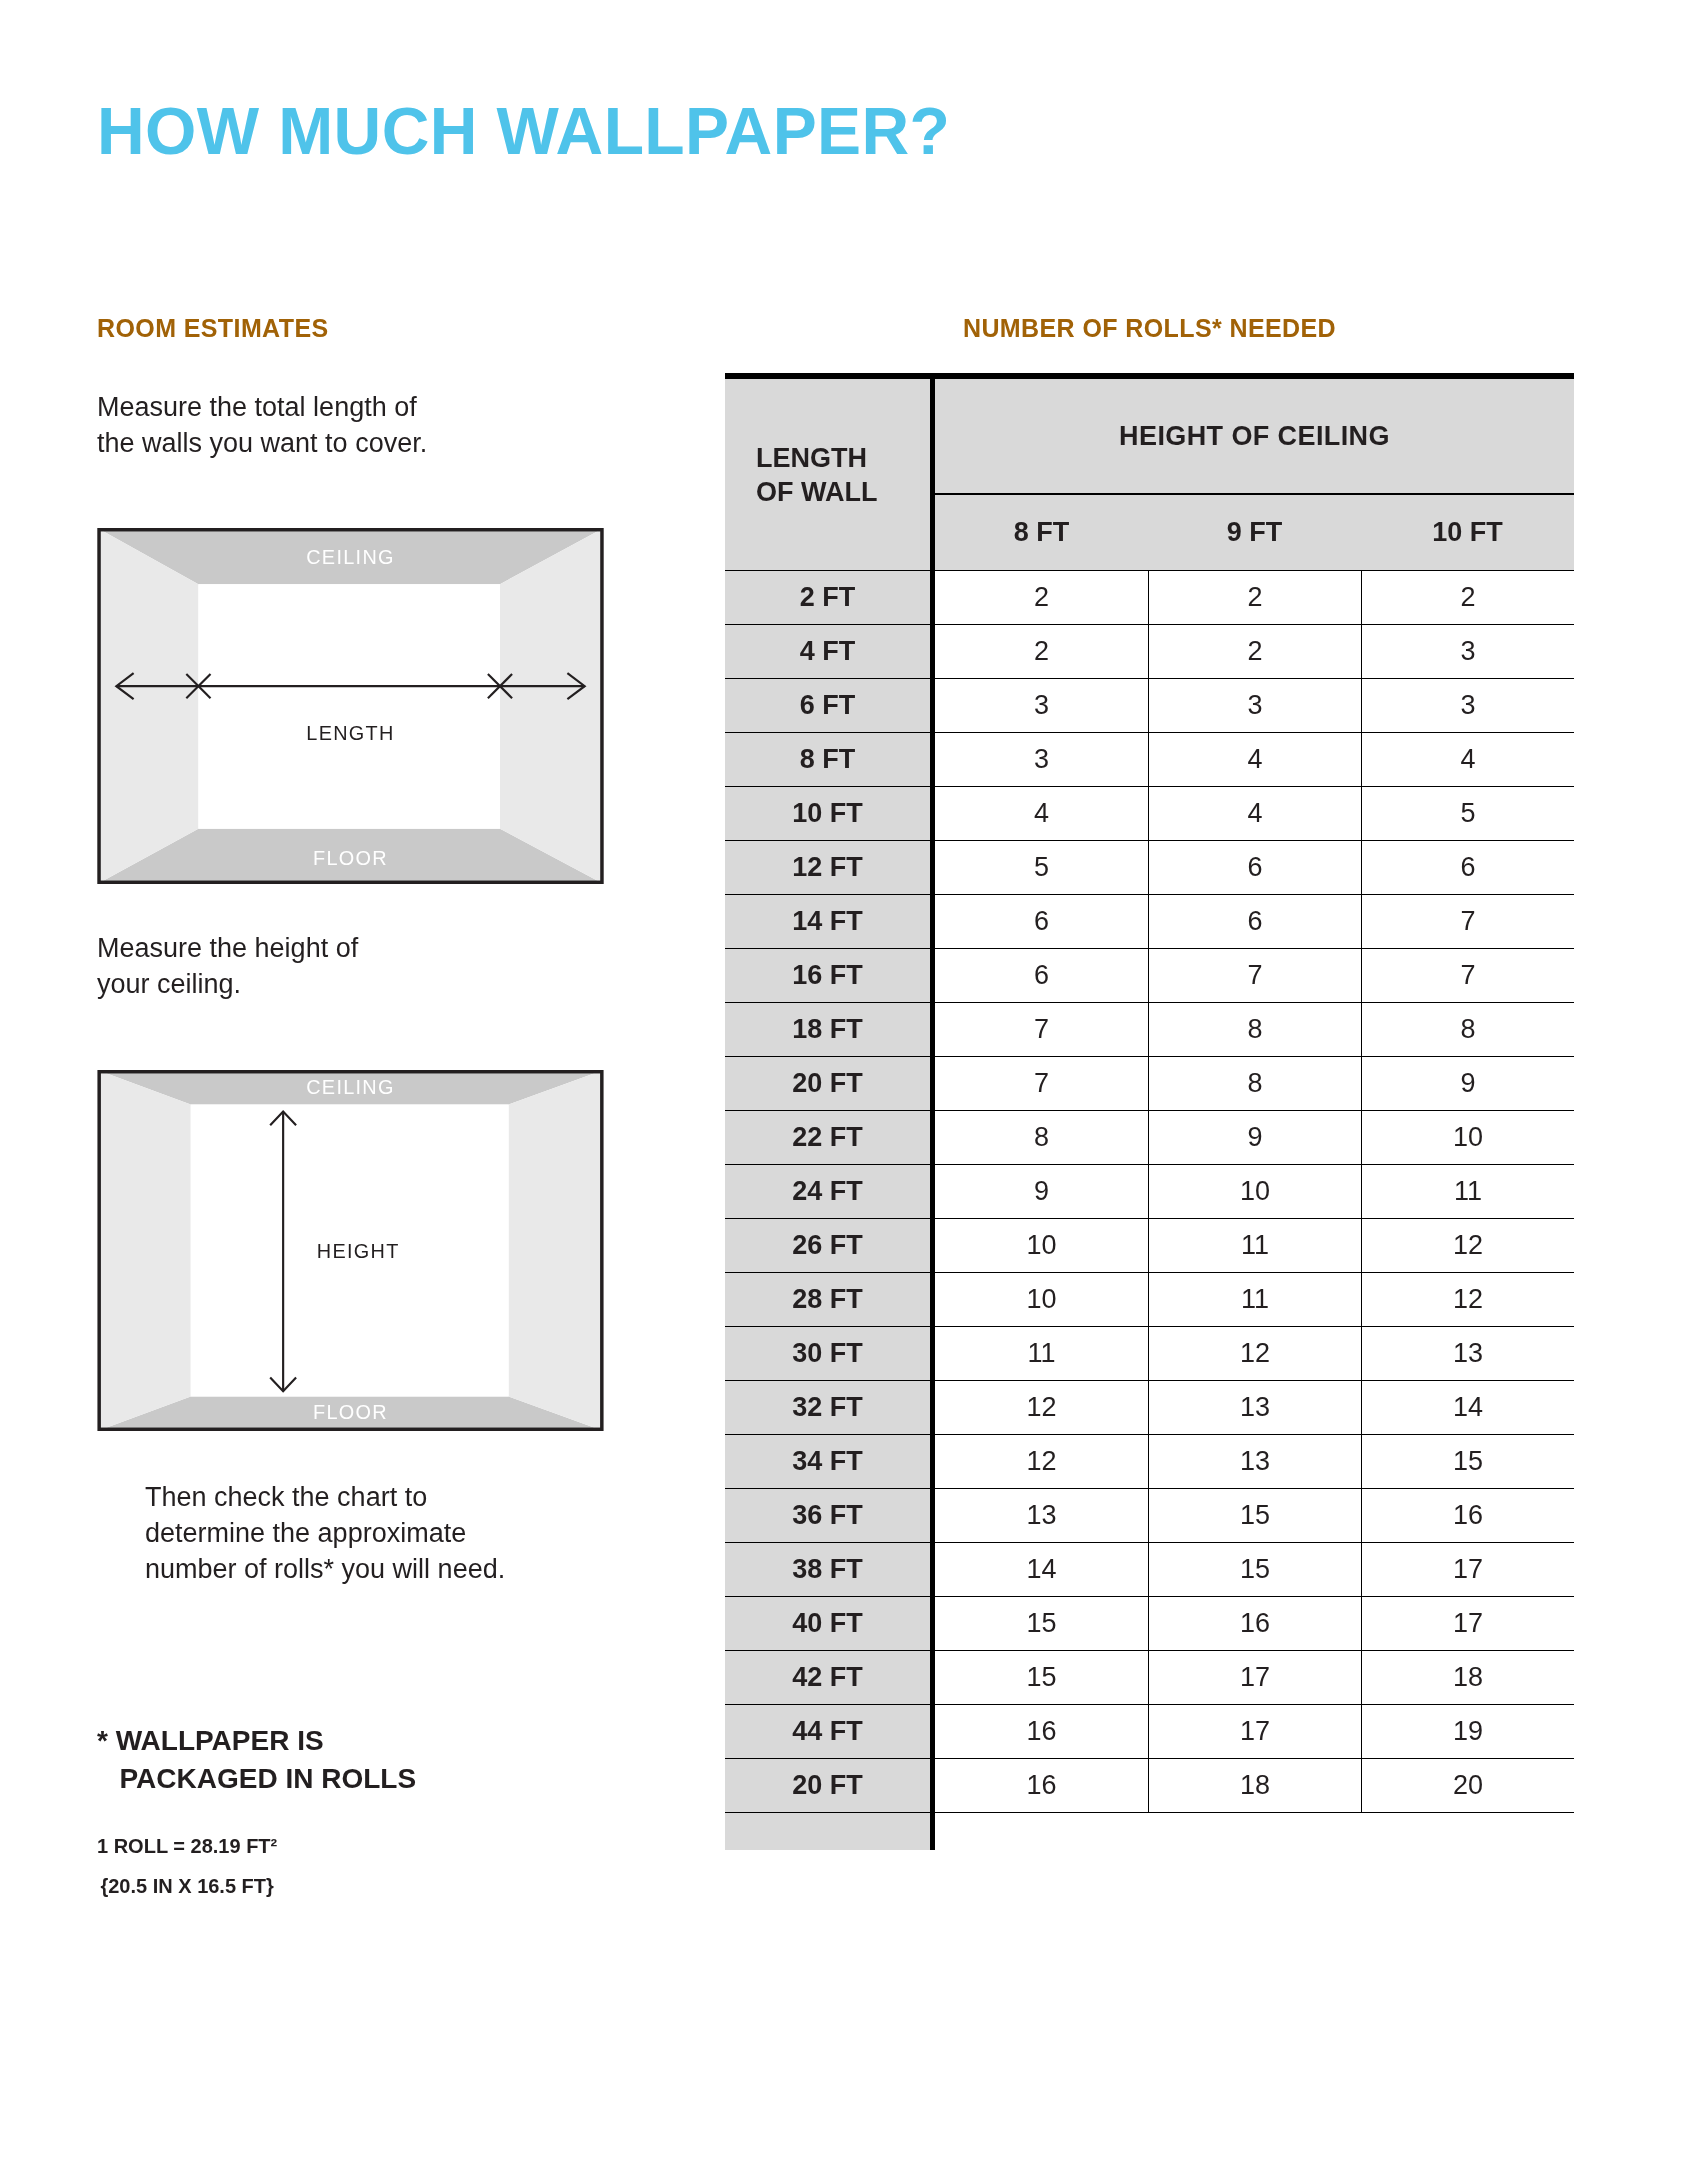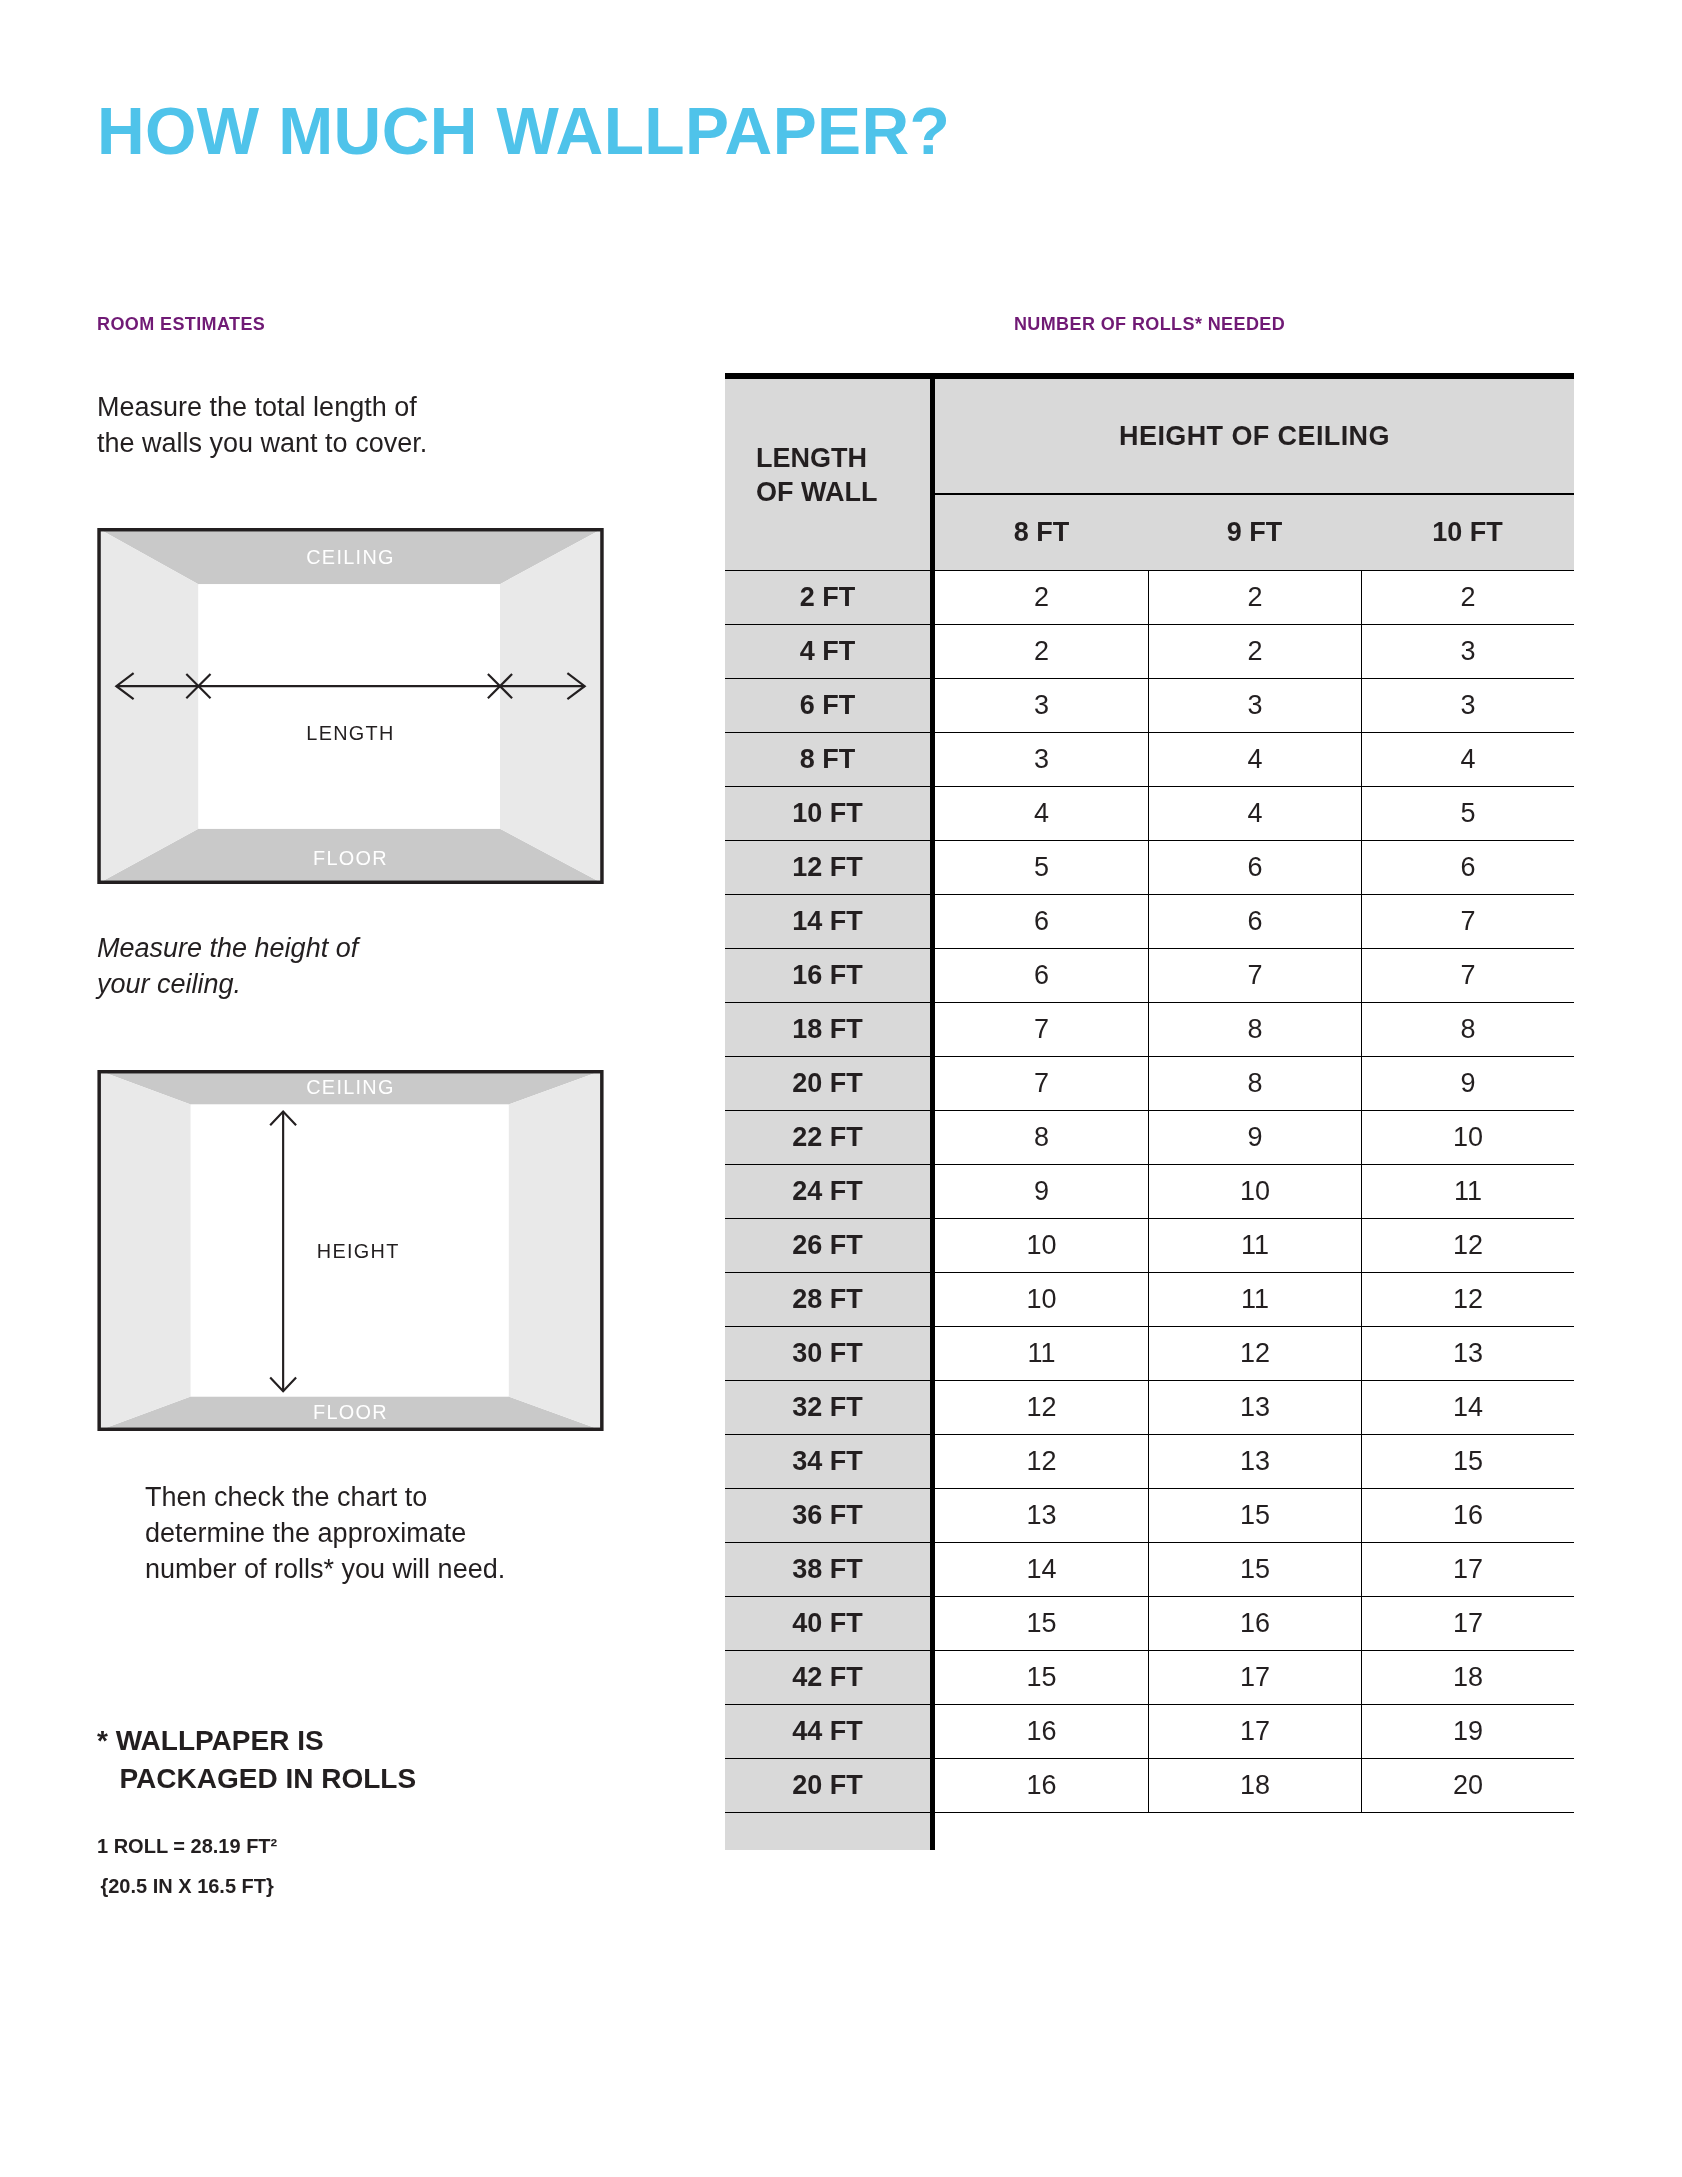--- a/index.html
+++ b/index.html
@@ -13,31 +13,31 @@
   }
   .page { position:absolute; inset:0; background:#fff; }
 
   .title {
     position:absolute; left:97px; top:93px;
     font-size:66px; font-weight:bold; color:#4fc3ea;
     letter-spacing:0.4px; white-space:nowrap;
   }
 
   .section-heading {
-    font-size:18px; font-weight:bold; color:#701a75; letter-spacing:0.4px;
+    font-size:25px; font-weight:bold; color:#a16207; letter-spacing:0.4px;
   }
   .left-heading { position:absolute; left:97px; top:314px; }
   .table-heading { position:absolute; left:725px; top:314px; width:849px; text-align:center; }
 
   .para {
     position:absolute; left:97px; width:519px;
     font-size:27px; line-height:36px; white-space:pre-line; color:#231f20;
   }
   .para1 { top:389px; }
-  .para2 { top:930px;font-style:italic; }
+  .para2 { top:930px; }
   .para3 { top:1479px;margin-left:48px; }
 
   .note { position:absolute; left:97px; top:1722px; font-size:28px; font-weight:bold; line-height:38px; }
   .note .indent { padding-left:22.5px; }
   .roll { position:absolute; left:97px; top:1826px; font-size:20px; font-weight:bold; line-height:40px;text-align:center; }
 
   .diagram { position:absolute; left:97px; display:block; }
   .diagram1 { top:528px; }
   .diagram2 { top:1070px; }
   .svg-band-label { fill:#ffffff; font-size:23px; letter-spacing:1.5px; text-anchor:middle; font-family:"Liberation Sans", sans-serif; }

